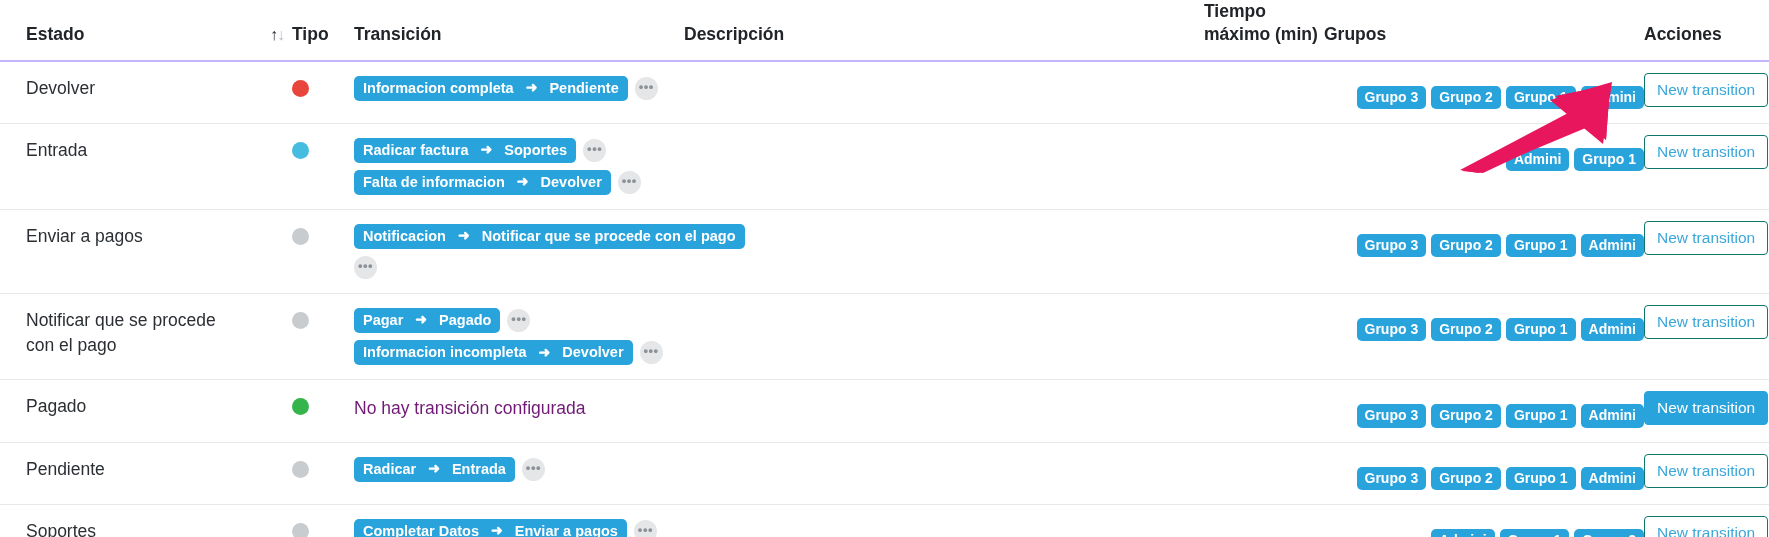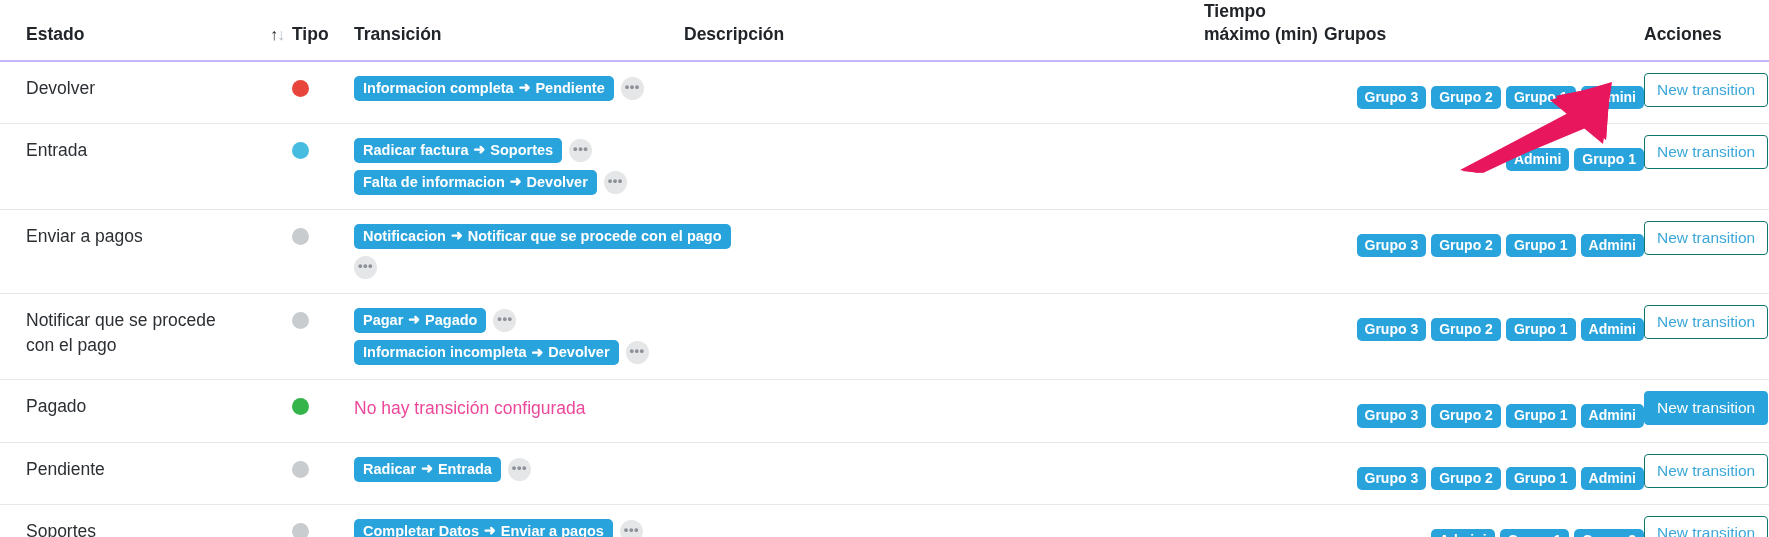--- a/index.html
+++ b/index.html
@@ -91,34 +91,34 @@
     display: flex;
     align-items: center;
     flex-wrap: wrap;
     gap: 7px;
     margin-bottom: 7px;
   }
   .trans-line:last-child { margin-bottom: 0; }
   .pill {
     display: inline-flex;
     align-items: center;
-    gap: 5px;
+    gap: 12px;
     background: #29a3dc;
     color: #ffffff;
     border-radius: 5px;
     padding: 3px 9px 4px 9px;
     font-size: 14.5px;
     font-weight: bold;
     line-height: 1.25;
     white-space: nowrap;
   }
   .pill .arrow { font-size: 14px; font-weight: bold; }
   .no-trans {
     font-size: 17.5px;
-    color: #ec4899;
+    color: #701a75;
     font-weight: normal;
     padding-top: 2px;
     display: inline-block;
   }
 
   
   .dots {
     display: inline-flex;
     align-items: center;
     justify-content: center;

